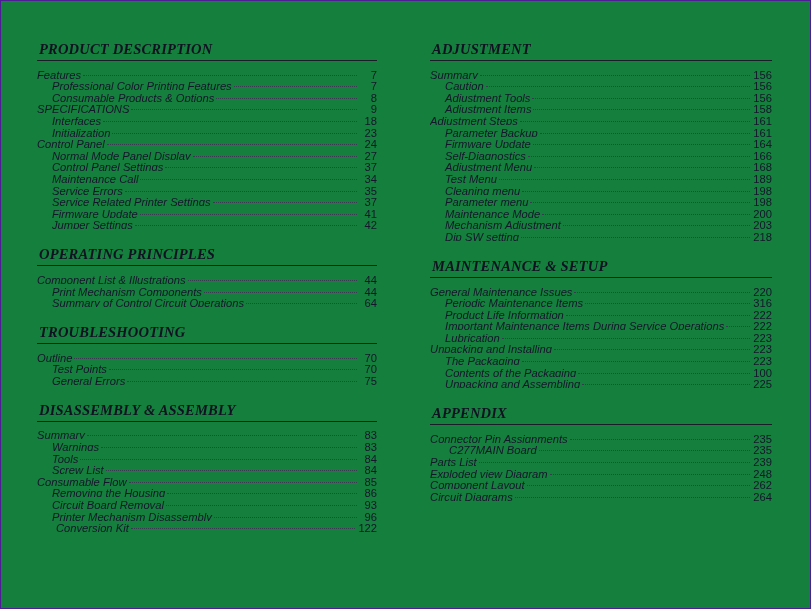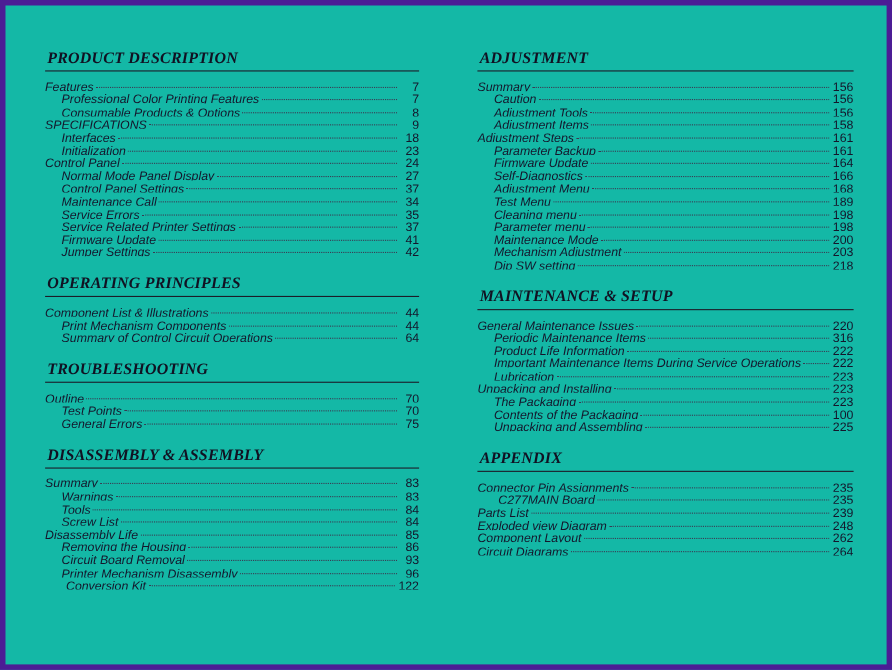--- a/index.html
+++ b/index.html
@@ -12,22 +12,22 @@
   }
   body {
     font-family: "Liberation Sans", sans-serif;
     color: #1a1a2e;
     overflow: hidden;
   }
   #page {
     position: relative;
     width: 811px;
     height: 609px;
-    background: #14b8a6;
-    border: 5px solid #4c1d95;
+    background: #15803d;
+    border: 1px solid #4c1d95;
     overflow: hidden;
   }
   .columns {
     position: absolute;
     left: 0; top: 0;
     width: 809px;
     height: 607px;
     display: flex;
     flex-direction: row;
   }
@@ -93,21 +93,21 @@
     height: 0;
     border-bottom: 1px dotted #3a3a52;
   }
   .entry-page {
     flex: 0 0 auto;
     width: 20px;
     text-align: right;
     padding-left: 3px;
     font-variant-numeric: tabular-nums;
   }
-  .entry-page.wide { width: 22px; text-align: center; }
+  .entry-page.wide { width: 22px; }
 </style>
 </head>
 <body>
 
 <div id="page">
   <div class="columns">
 
     <div class="col col-left" id="col-left">
         <div class="section">
           <div class="section-title">PRODUCT DESCRIPTION</div>
@@ -245,21 +245,21 @@
               <span class="entry-title">Tools</span>
               <span class="leader"></span>
               <span class="entry-page">84</span>
             </div>
             <div class="entry lvl2">
               <span class="entry-title">Screw List</span>
               <span class="leader"></span>
               <span class="entry-page">84</span>
             </div>
             <div class="entry lvl1">
-              <span class="entry-title">Disassembly Life</span>
+              <span class="entry-title">Consumable Flow</span>
               <span class="leader"></span>
               <span class="entry-page">85</span>
             </div>
             <div class="entry lvl2">
               <span class="entry-title">Removing the Housing</span>
               <span class="leader"></span>
               <span class="entry-page">86</span>
             </div>
             <div class="entry lvl2">
               <span class="entry-title">Circuit Board Removal</span>

